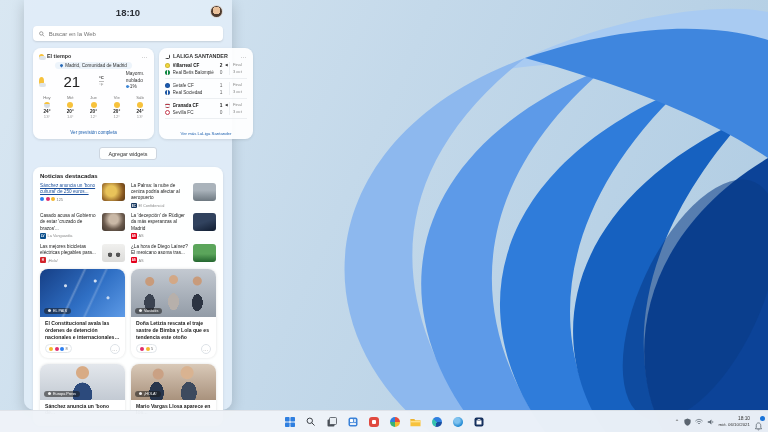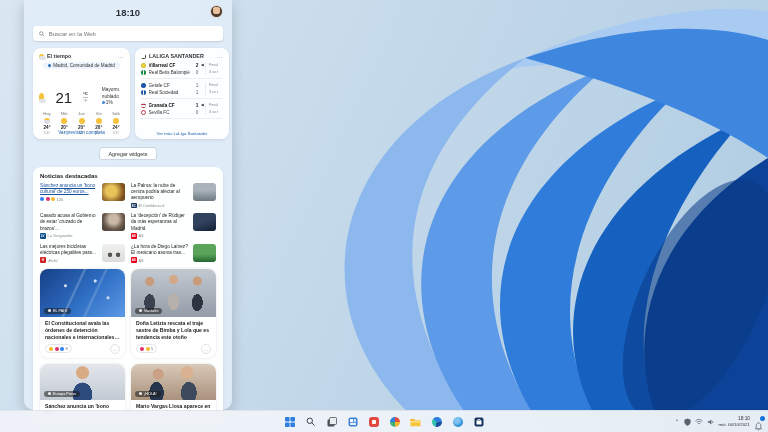--- a/index.html
+++ b/index.html
@@ -27,21 +27,21 @@
   .wcard { flex:1; position:relative; background:rgba(255,255,255,0.94); border-radius:8px;
     padding:5px 6px; height:91px; box-shadow:0 1px 3px rgba(0,0,0,0.10); }
   .whead { display:flex; align-items:center; gap:3px; }
   .wtitle { font-size:5.4px; font-weight:700; color:#333; flex:1; }
   .wmenu { font-size:6px; color:#777; letter-spacing:0.5px; cursor:pointer; line-height:3px; }
 
   
   .loc { display:flex; align-items:center; gap:2px; width:fit-content; margin:3px auto 0;
     background:#edf4fb; border-radius:6px; padding:1px 5px; font-size:4.6px; color:#333; }
   .pin { width:3px; height:3px; border-radius:50% 50% 50% 0; background:#2b6cb8; transform:rotate(-45deg); }
-  .wxrow { display:flex; align-items:center; gap:11px; margin-top:18px; }
+  .wxrow { display:flex; align-items:center; gap:19px; margin-top:2px; }
   .sun { width:9px; height:9px; border-radius:50%; background:#f7c23c; position:relative; }
   .sun::after { content:""; position:absolute; right:-2px; bottom:-1px; width:7px; height:4px;
     border-radius:4px; background:#dfe5ea; }
   .temp { font-size:15px; font-weight:400; color:#222; line-height:1; }
   .units { display:flex; flex-direction:column; font-size:4.2px; color:#999; line-height:1.3; }
   .units .on { color:#222; font-weight:700; border-bottom:0.5px solid #bbb; }
   .cond { margin-left:3px; font-size:4.8px; color:#333; line-height:1.4; }
   .drop { display:inline-block; width:3px; height:3px; background:#3e87d6; border-radius:50% 0 50% 50%; transform:rotate(45deg); margin-right:1px; }
   .fc { display:flex; justify-content:space-between; margin-top:4px; }
   .fday { text-align:center; width:16px; }

